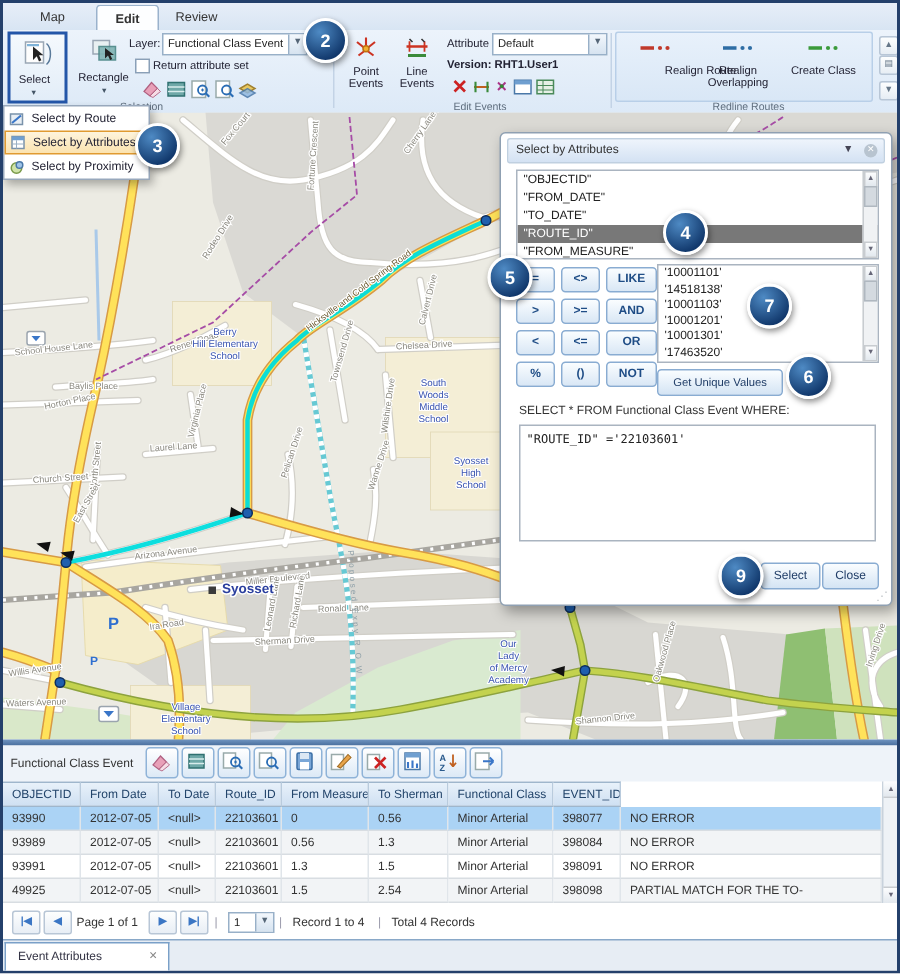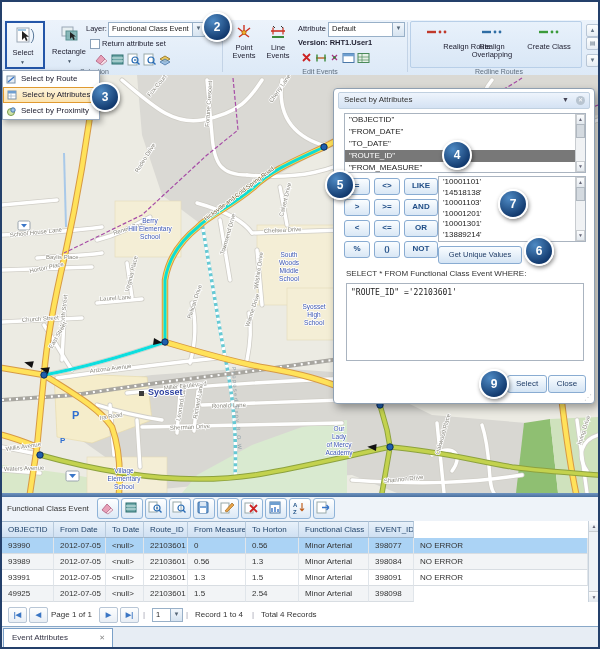--- a/index.html
+++ b/index.html
@@ -49,20 +49,25 @@
   .pgbtn{position:absolute;width:17px;height:14px;border:1px solid #b8c6d6;border-radius:2px;background:linear-gradient(#fdfefe,#e8eef5);color:#3b76c4;font-size:7px;font-weight:bold;text-align:center;line-height:13px;}
   .ptext{position:absolute;font-size:8px;color:#333;white-space:nowrap;}
   .bottombar{left:0;top:624px;width:596px;height:21px;background:#e7edf4;border-top:1px solid #89a8c8;}
   .btab{position:absolute;left:1px;top:1px;width:100px;height:19px;background:#fff;border:1px solid #7aa0c8;border-bottom:none;font-size:8px;color:#334;line-height:18px;padding-left:8px;}
 </style>
 </head>
 <body>
 
 <div class="window">
 
+  <div class="abs tabbar">
+    <div class="tab" style="left:10px;width:46px;">Map</div>
+    <div class="tab active" style="left:62px;width:40px;">Edit</div>
+    <div class="tab" style="left:106px;width:46px;">Review</div>
+  </div>
 
   <div class="abs ribbon">
 
     <div class="abs" style="left:3px;top:1px;width:36px;height:44px;border:2px solid #2456a8;background:linear-gradient(#f5f9fd,#e2edf8);">
       <svg class="abs" style="left:8px;top:2px;" width="20" height="22">
         <rect x="2" y="3" width="12" height="14" fill="#fdfdfd" stroke="#9aa7b5" stroke-width="1"></rect>
         <path d="M3 5 h8" stroke="#7fb3d9" stroke-width="1.5" fill="none"></path>
         <path d="M7 6 L7 15 L9.5 12.5 L11 16 L12.6 15.2 L11 11.8 L14 11.8 Z" fill="#222"></path>
         <path d="M16 4 c3.5 3 3.5 11 0 14" stroke="#5a7a9a" fill="none"></path>
       </svg>
@@ -499,21 +504,21 @@
     <div class="opbtn" style="left:10px;top:152px;width:24px;">%</div>
     <div class="opbtn" style="left:40px;top:152px;width:24px;">()</div>
     <div class="opbtn" style="left:70px;top:152px;width:32px;">NOT</div>
 
     <div class="list" style="left:104px;top:87px;width:146px;height:64px;">
       <div class="vli">'10001101'</div>
       <div class="vli">'14518138'</div>
       <div class="vli">'10001103'</div>
       <div class="vli">'10001201'</div>
       <div class="vli">'10001301'</div>
-      <div class="vli">'13889214'</div>
+      <div class="vli">'17463520'</div>
       <div class="sbar">
         <div class="ar" style="top:0;">▲</div>
         <div class="th" style="top:10px;"></div>
         <div class="ar" style="bottom:0;">▼</div>
       </div>
     </div>
     <div class="pushbtn" style="left:104px;top:157px;width:82px;font-size:7.5px;">Get Unique Values</div>
 
     <div class="abs" style="left:12px;top:180px;font-size:8px;color:#333;">SELECT * FROM Functional Class Event WHERE:</div>
     <div class="abs" style="left:12px;top:194px;width:228px;height:68px;border:1px solid #aab4c0;background:#fff;font-family:'DejaVu Sans Mono',monospace;font-size:8px;color:#222;padding:4px;">"ROUTE_ID" ='22103601'</div>
@@ -582,21 +587,21 @@
         </svg></div>
   </div>
 
   <div class="abs" style="left:0;top:519px;width:586px;">
     <div class="grid">
       <div class="hcell">OBJECTID</div>
       <div class="hcell">From Date</div>
       <div class="hcell">To Date</div>
       <div class="hcell">Route_ID</div>
       <div class="hcell">From Measure</div>
-      <div class="hcell">To Horton</div>
+      <div class="hcell">To Sherman</div>
       <div class="hcell">Functional Class</div>
       <div class="hcell">EVENT_ID</div>
     </div>
     <div class="grid row-sel">
       <div class="cell">93990</div>
         <div class="cell">2012-07-05</div>
         <div class="cell">&lt;null&gt;</div>
         <div class="cell">22103601</div>
         <div class="cell">0</div>
         <div class="cell">0.56</div>
@@ -628,20 +633,21 @@
     </div>
     <div class="grid row-alt">
       <div class="cell">49925</div>
         <div class="cell">2012-07-05</div>
         <div class="cell">&lt;null&gt;</div>
         <div class="cell">22103601</div>
         <div class="cell">1.5</div>
         <div class="cell">2.54</div>
         <div class="cell">Minor Arterial</div>
         <div class="cell">398098</div>
+        <div class="cell">PARTIAL MATCH FOR THE TO-</div>
     </div>
   </div>
 
   <div class="abs" style="left:586px;top:519px;width:10px;height:81px;background:#eef2f6;border-left:1px solid #c8d2dc;">
     <div style="height:10px;font-size:5px;color:#667;text-align:center;line-height:10px;background:linear-gradient(#fcfdfe,#e2e8ee);border-bottom:1px solid #c8ccd0;">▲</div>
     <div style="position:absolute;bottom:0;left:0;right:0;height:10px;font-size:5px;color:#667;text-align:center;line-height:10px;background:linear-gradient(#fcfdfe,#e2e8ee);border-top:1px solid #c8ccd0;">▼</div>
   </div>
 
   <div class="abs" style="left:0;top:601px;width:596px;height:23px;background:#fff;">
     <div class="pgbtn" style="left:6px;top:4px;">|◀</div>

